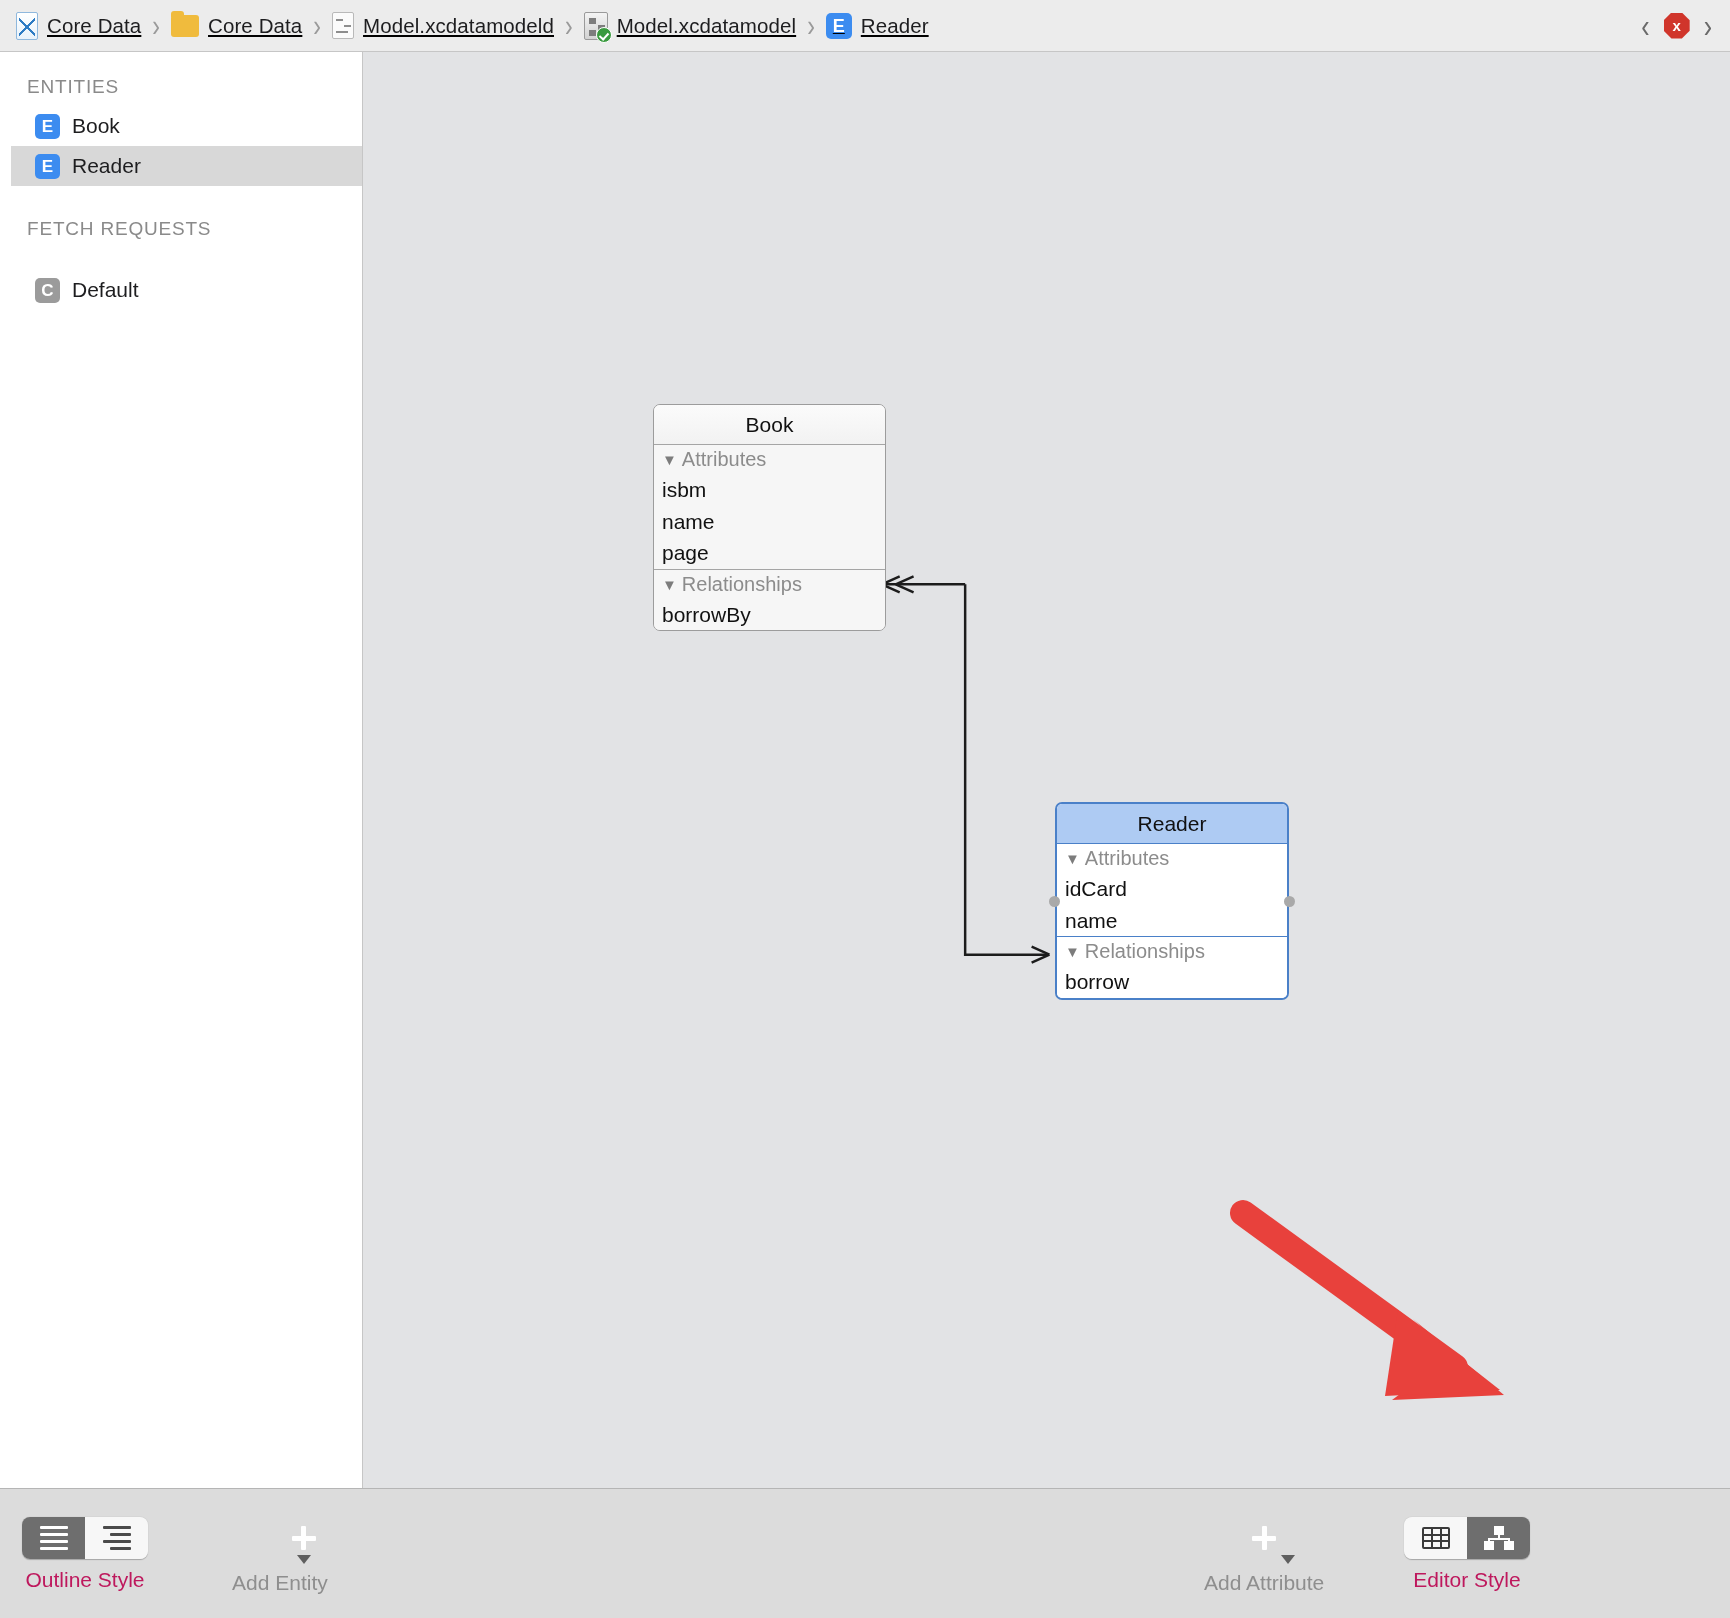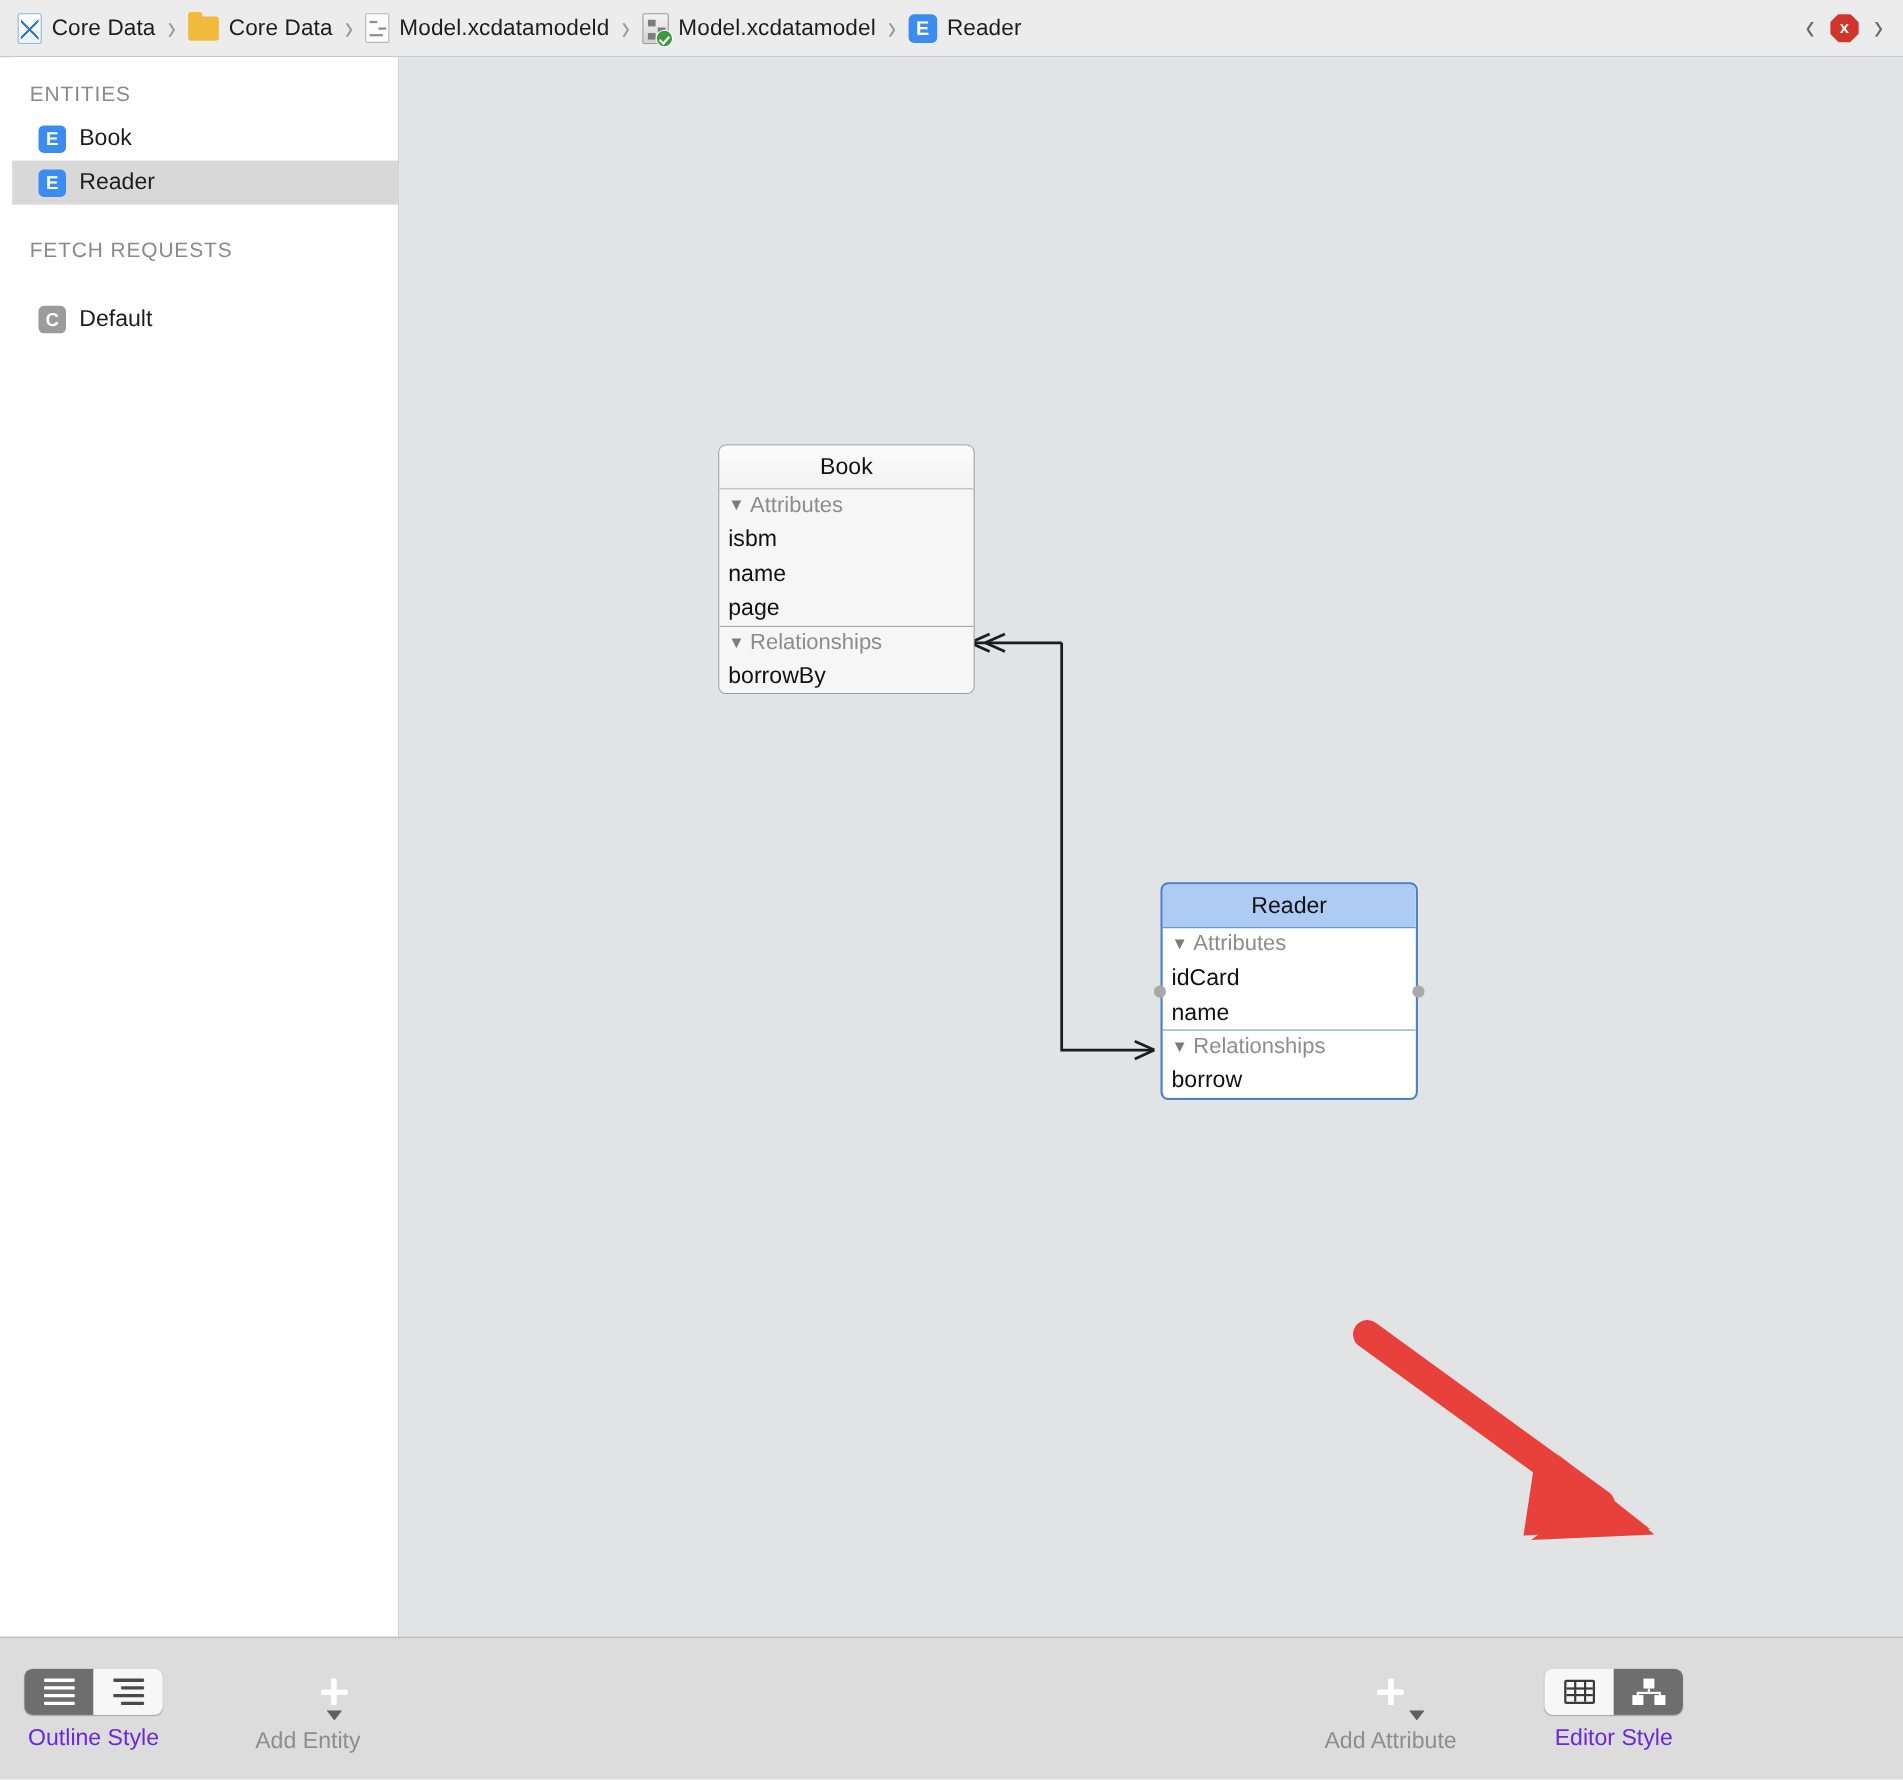--- a/index.html
+++ b/index.html
@@ -25,20 +25,21 @@
     display: flex;
     align-items: center;
     padding: 0 14px 0 14px;
   }
   .crumbs { display: flex; align-items: center; flex: 1; min-width: 0; }
   .crumb {
     display: flex; align-items: center;
     gap: 9px;
     padding: 0 2px;
     white-space: nowrap;
+    text-decoration: underline;
   }
   .crumb-label {
     font-size: 20.5px;
     color: #1d1d1f;
     letter-spacing: 0.1px;
   }
   .chev-sep {
     color: #9a9a9a;
     font-size: 23px;
     font-weight: 300;
@@ -306,21 +307,21 @@
     align-items: center;
   }
   .tb-group {
     position: absolute;
     display: flex; flex-direction: column;
     align-items: center;
     gap: 10px;
   }
   .tb-label {
     font-size: 21px;
-    color: #6d28d9;
+    color: #be185d;
     line-height: 1;
   }
   .tb-label.dim { color: #8e8e8e; }
 
   .seg {
     display: flex;
     border-radius: 8px;
     overflow: hidden;
     box-shadow: 0 0.5px 1px rgba(0,0,0,0.25);
     height: 42px;

